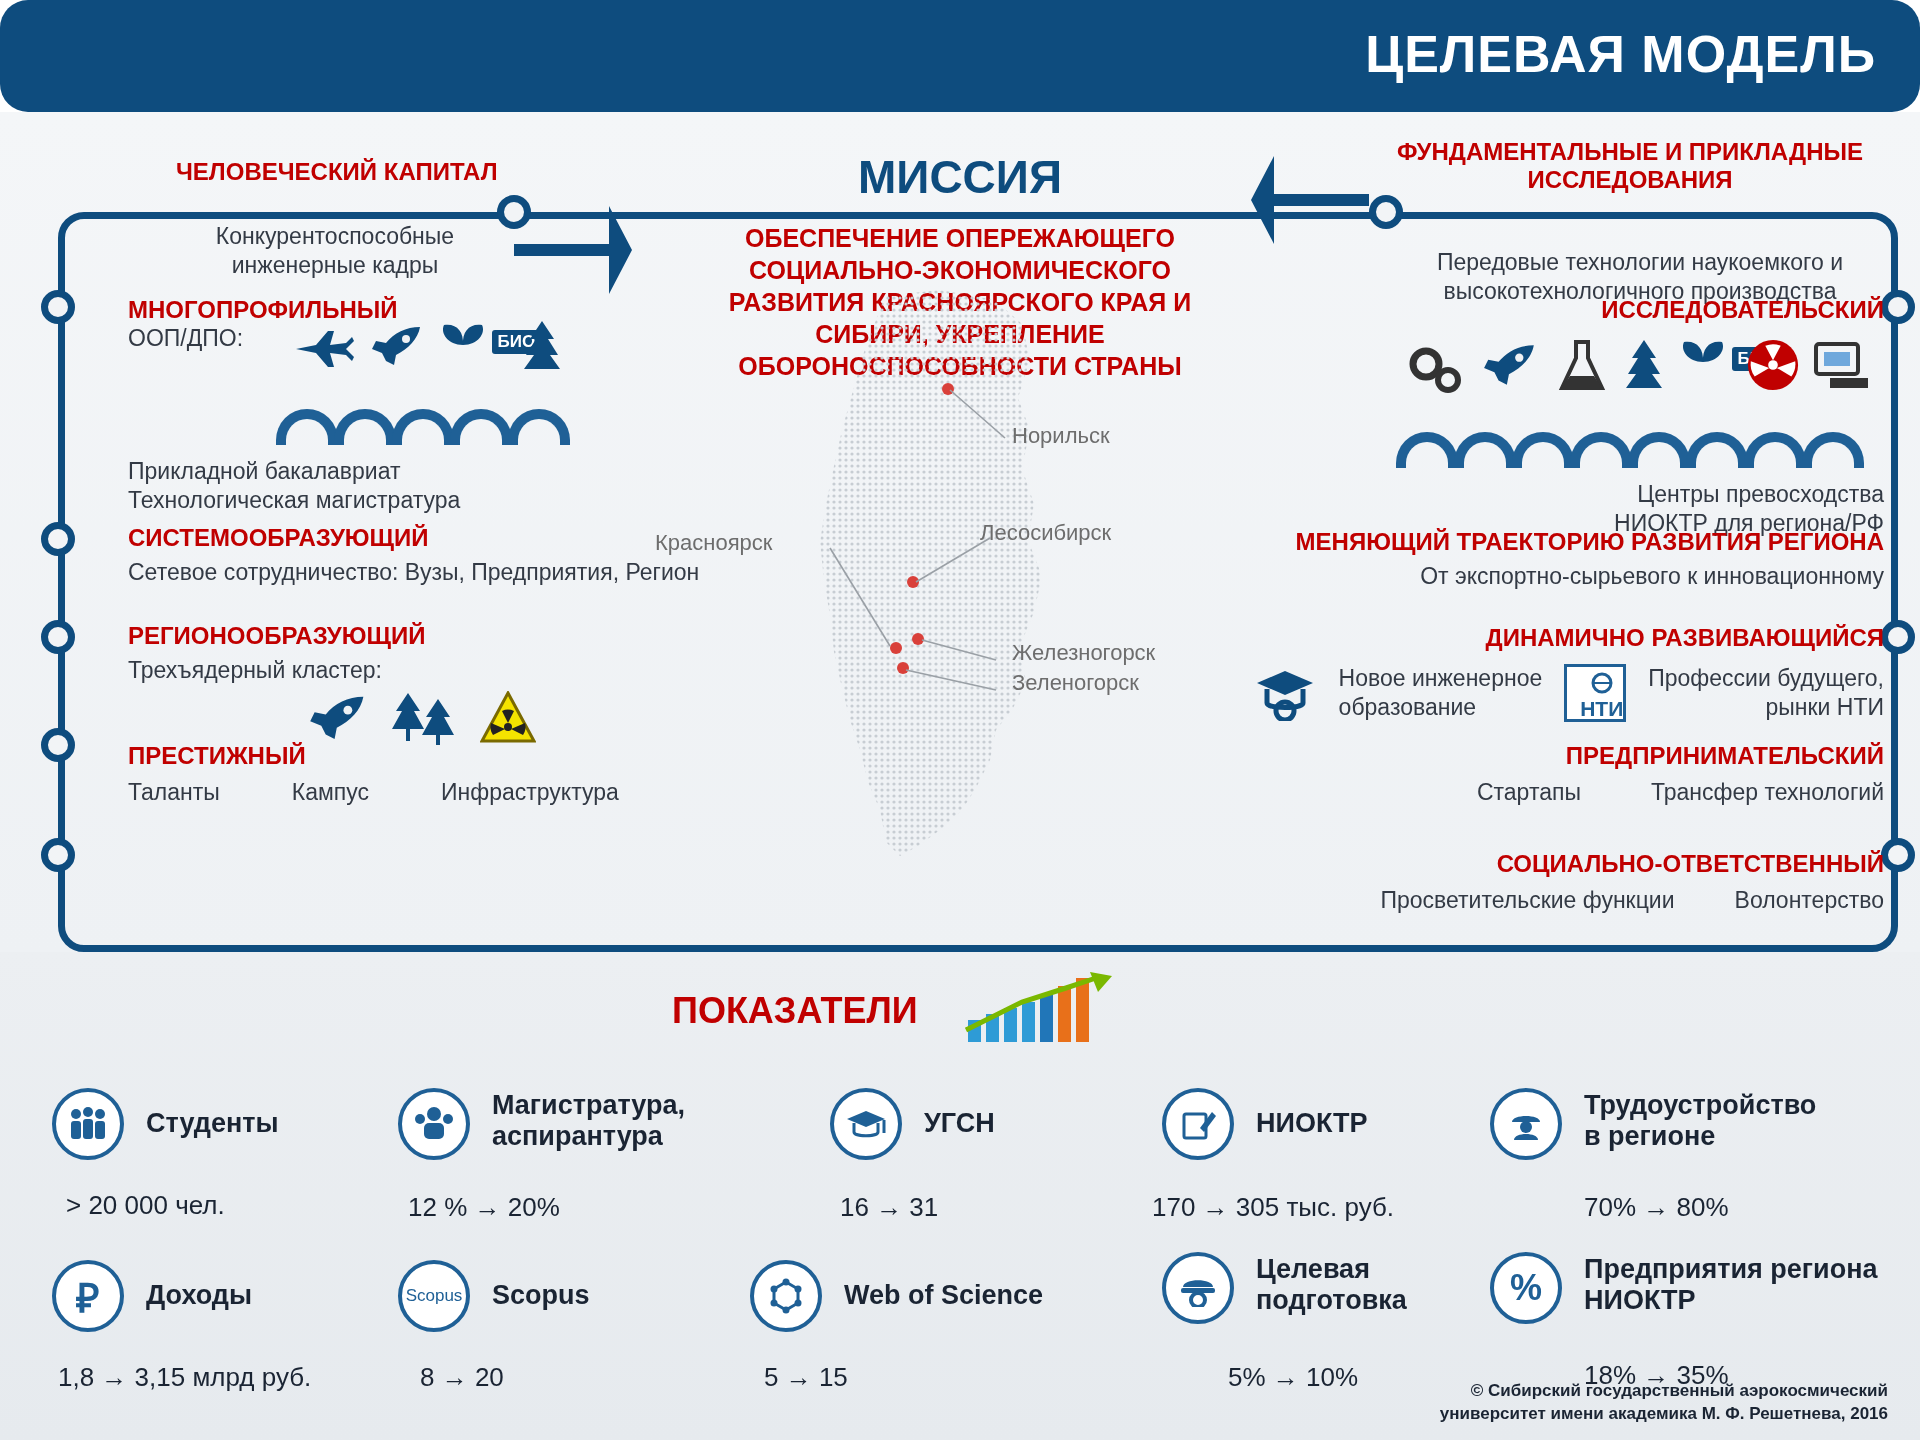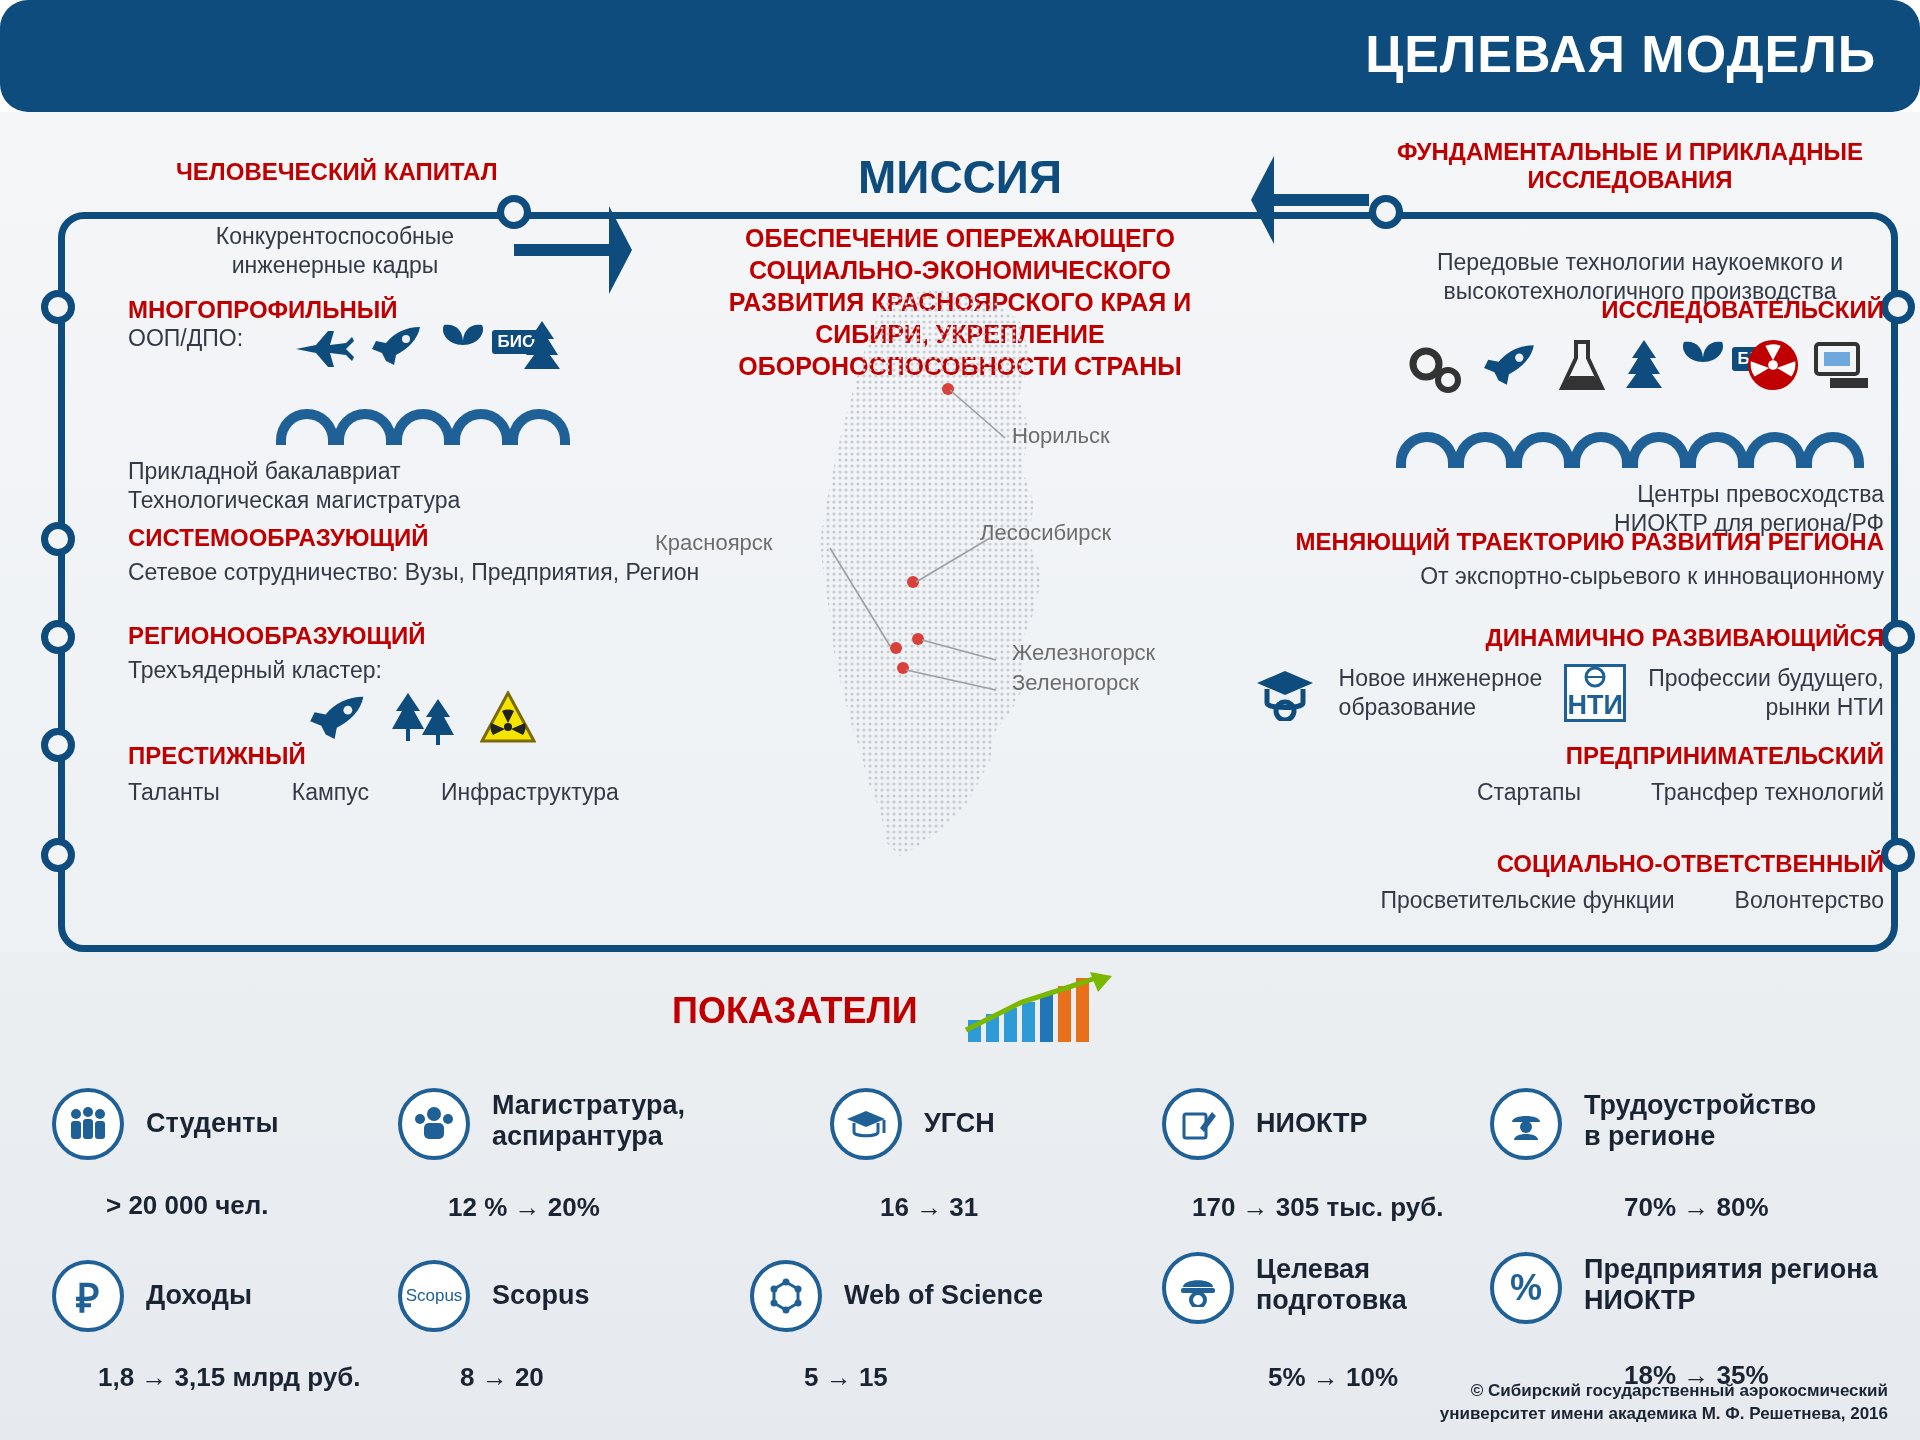--- a/index.html
+++ b/index.html
@@ -76,34 +76,34 @@
   .metric-circle {
     position:absolute; width:72px; height:72px; border-radius:50%;
     border:4px solid #1f6096; box-sizing:border-box;
     display:flex; align-items:center; justify-content:center;
     color:#1f6096; background:#ffffff;
   }
   .metric-label {
     position:absolute; font-size:27px; font-weight:bold; color:#1a2433; line-height:1.16;
   }
   .metric-value {
-    position:absolute; font-size:26px; font-weight:bold; color:#1a2433;margin-left:40px;
+    position:absolute; font-size:26px; font-weight:normal; color:#1a2433;
   }
   .credit {
     position:absolute; right:32px; bottom:14px; text-align:right;
     font-size:17px; color:#1a2433; line-height:1.35; font-weight:bold;
   }
   .bio-badge {
     display:inline-block; background:#0e4c7e; color:#fff; font-size:17px; font-weight:bold;
     padding:2px 5px; border-radius:3px;
   }
   .ntí-box {
     width:62px; height:58px; border:3px solid #1f6096; box-sizing:border-box;
-    display:flex; align-items:flex-end; justify-content:center;
-    color:#1f6096; font-weight:bold; font-size:27px; background:#fff;
+    display:flex; align-items:flex-end; justify-content:flex-end;
+    color:#1f6096; font-weight:bold; font-size:21px; background:#fff;
   }
 </style>
 </head>
 <body>
 
 <div class="header">
   <div class="header-title">ЦЕЛЕВАЯ МОДЕЛЬ</div>
 </div>
 
 <div class="top-bg"></div>

